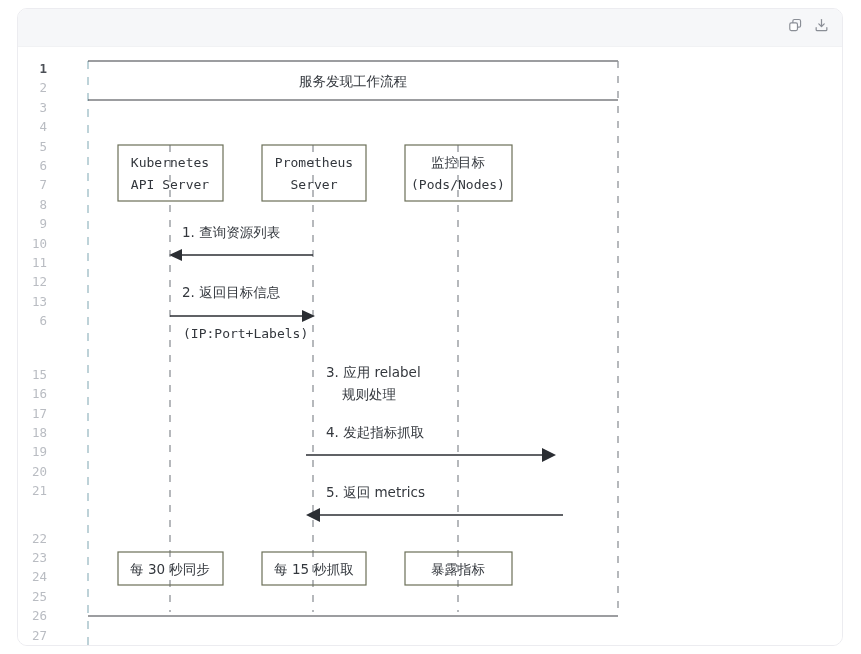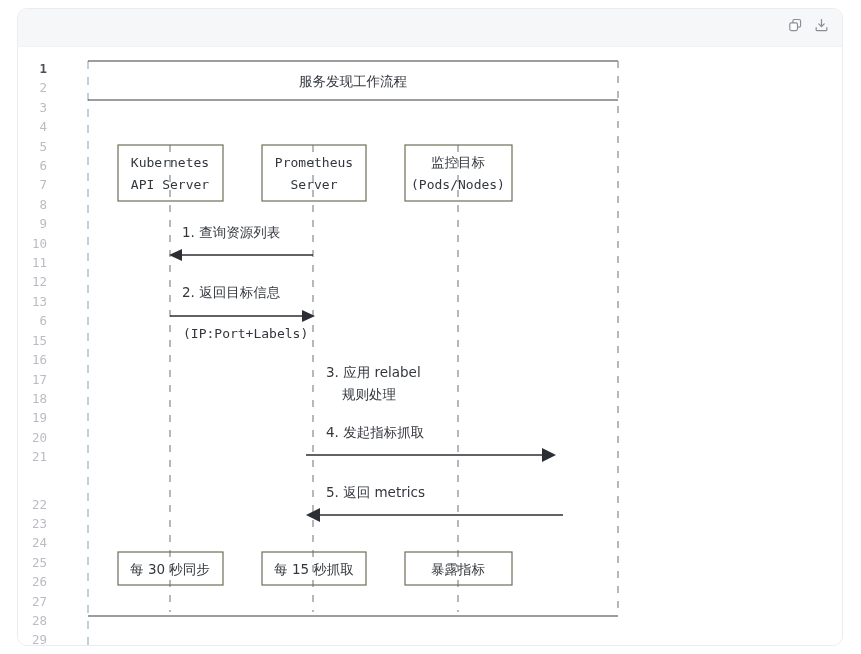--- a/index.html
+++ b/index.html
@@ -127,21 +127,21 @@
         <div style="padding-right: 11px;">5</div>
         <div style="padding-right: 11px;">6</div>
         <div style="padding-right: 11px;">7</div>
         <div style="padding-right: 11px;">8</div>
         <div style="padding-right: 11px;">9</div>
         <div style="padding-right: 11px; text-align: right;">10</div>
         <div style="padding-right: 11px;">11</div>
         <div style="padding-right: 11px;">12</div>
         <div style="padding-right: 11px;">13</div>
         <div style="padding-right: 11px;">6</div>
-        <div style="padding-right: 11px;">15</div>
+        <div style="padding-right: 11px; margin-top: 34px;">15</div>
         <div style="padding-right: 11px;">16</div>
         <div style="padding-right: 11px;">17</div>
         <div style="padding-right: 11px;">18</div>
         <div style="padding-right: 11px;">19</div>
         <div style="padding-right: 11px;">20</div>
         <div style="padding-right: 11px;">21</div>
         <div style="padding-right: 11px; margin-top: 28px;">22</div>
         <div style="padding-right: 11px;">23</div>
         <div style="padding-right: 11px;">24</div>
         <div style="padding-right: 11px;">25</div>

